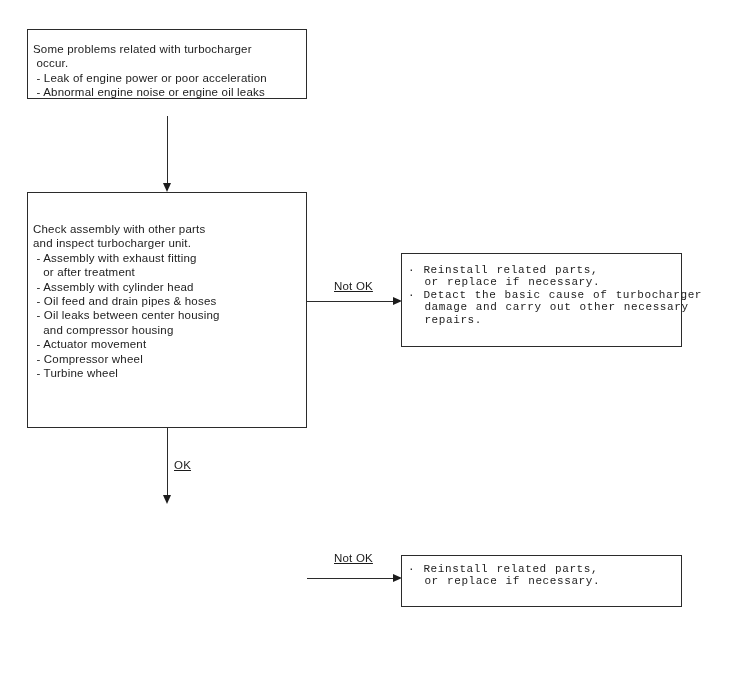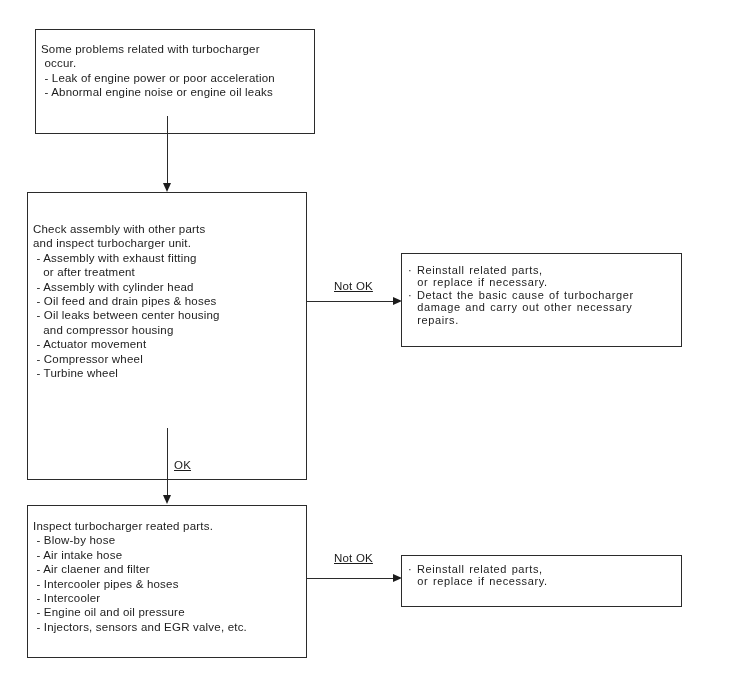--- a/index.html
+++ b/index.html
@@ -27,20 +27,21 @@
     font-size: 11.5px;
     line-height: 14.4px;
     letter-spacing: 0.2px;
     color: #1c1c1c;
   }
   .box-text.kr {
     font-size: 11px;
     line-height: 12.4px;
     letter-spacing: 0.6px;
     word-spacing: 1px;
+    font-family: Liberation Mono, monospace;
   }
   
   #box-problems .box-text        { padding: 12px 4px 0 5px; }
   #box-check-assembly .box-text  { padding: 29px 4px 0 5px; }
   #box-inspect-related .box-text { padding: 13px 4px 0 5px; }
   #box-action-1 .box-text        { padding: 10px 4px 0 6px; }
   #box-action-2 .box-text        { padding: 7px 4px 0 6px; }
 
   .edge-line {
     position: absolute;
@@ -68,31 +69,31 @@
     color: #1c1c1c;
     white-space: nowrap;
     text-decoration: underline;
   }
 </style>
 </head>
 <body>
 
 <div id="canvas">
 
-  <div id="box-problems" class="flow-box" style="left:35px; top:29px; width:280px; height:105px;">
+  <div id="box-problems" class="flow-box" style="left:27px; top:29px; width:280px; height:70px;">
     <div class="box-text">Some problems related with turbocharger
  occur.
  - Leak of engine power or poor acceleration
  - Abnormal engine noise or engine oil leaks</div>
   </div>
 
   <div class="edge-line" style="left:167px; top:116px; width:1px; height:68px;"></div>
   <div class="arrow-head down" style="left:163px; top:183px;"></div>
 
-  <div id="box-check-assembly" class="flow-box" style="left:27px; top:192px; width:280px; height:288px;">
+  <div id="box-check-assembly" class="flow-box" style="left:27px; top:192px; width:280px; height:236px;">
     <div class="box-text">Check assembly with other parts
 and inspect turbocharger unit.
  - Assembly with exhaust fitting
    or after treatment
  - Assembly with cylinder head
  - Oil feed and drain pipes &amp; hoses
  - Oil leaks between center housing
    and compressor housing
  - Actuator movement
  - Compressor wheel
@@ -108,30 +109,20 @@
   or replace if necessary.
 · Detact the basic cause of turbocharger
   damage and carry out other necessary
   repairs.</div>
   </div>
 
   <div class="edge-line" style="left:167px; top:428px; width:1px; height:68px;"></div>
   <div class="edge-label" style="left:174px; top:459px;">OK</div>
   <div class="arrow-head down" style="left:163px; top:495px;"></div>
 
-  <div id="box-inspect-related" class="flow-box" style="left:27px; top:505px; width:280px; height:153px;">
-    <div class="box-text">Inspect turbocharger reated parts.
- - Blow-by hose
- - Air intake hose
- - Air claener and filter
- - Intercooler pipes &amp; hoses
- - Intercooler
- - Engine oil and oil pressure
- - Injectors, sensors and EGR valve, etc.</div>
-  </div>
 
   <div class="edge-label" style="left:334px; top:552px;">Not OK</div>
   <div class="edge-line" style="left:307px; top:578px; width:87px; height:1px;"></div>
   <div class="arrow-head right" style="left:393px; top:574px;"></div>
 
   <div id="box-action-2" class="flow-box" style="left:401px; top:555px; width:281px; height:52px;">
     <div class="box-text kr">· Reinstall related parts,
   or replace if necessary.</div>
   </div>
 

